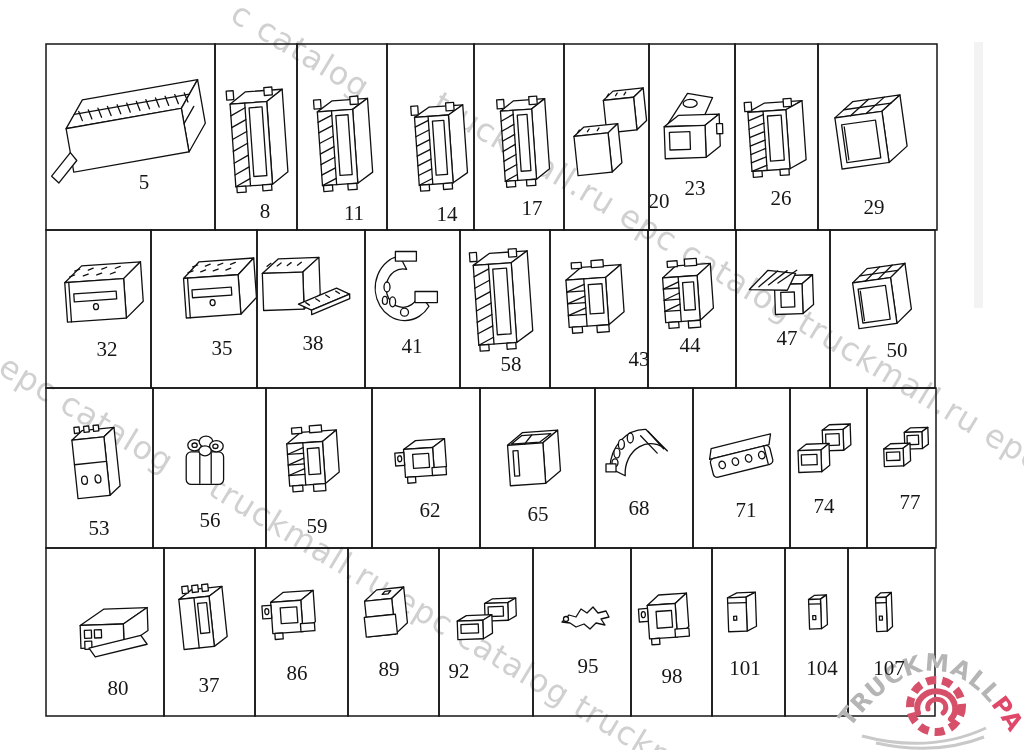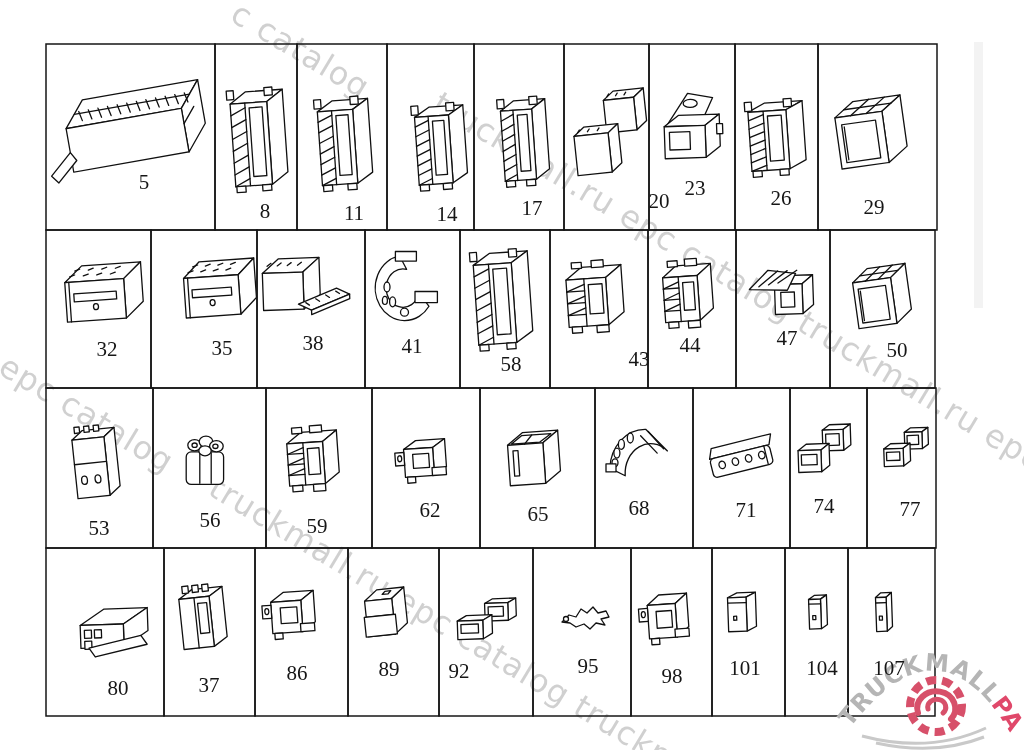--- a/index.html
+++ b/index.html
@@ -561,21 +561,21 @@
     <span class="plabel" style="left: 787px; top: 338px;">47</span>
     <span class="plabel" style="left: 897px; top: 350px;">50</span>
     <span class="plabel" style="left: 99px; top: 528px;">53</span>
     <span class="plabel" style="left: 210px; top: 520px;">56</span>
     <span class="plabel" style="left: 317px; top: 526px;">59</span>
     <span class="plabel" style="left: 430px; top: 510px;">62</span>
     <span class="plabel" style="left: 538px; top: 514px;">65</span>
     <span class="plabel" style="left: 639px; top: 508px;">68</span>
     <span class="plabel" style="left: 746px; top: 510px;">71</span>
     <span class="plabel" style="left: 824px; top: 506px;">74</span>
-    <span class="plabel" style="left: 910px; top: 502px; margin-top: 7px;">77</span>
+    <span class="plabel" style="left: 910px; top: 502px;">77</span>
     <span class="plabel" style="left: 118px; top: 688px;">80</span>
     <span class="plabel" style="left: 209px; top: 685px;">37</span>
     <span class="plabel" style="left: 297px; top: 673px;">86</span>
     <span class="plabel" style="left: 389px; top: 669px;">89</span>
     <span class="plabel" style="left: 459px; top: 671px;">92</span>
     <span class="plabel" style="left: 588px; top: 666px;">95</span>
     <span class="plabel" style="left: 672px; top: 676px;">98</span>
     <span class="plabel" style="left: 745px; top: 668px;">101</span>
     <span class="plabel" style="left: 822px; top: 668px;">104</span>
     <span class="plabel" style="left: 889px; top: 668px;">107</span>

